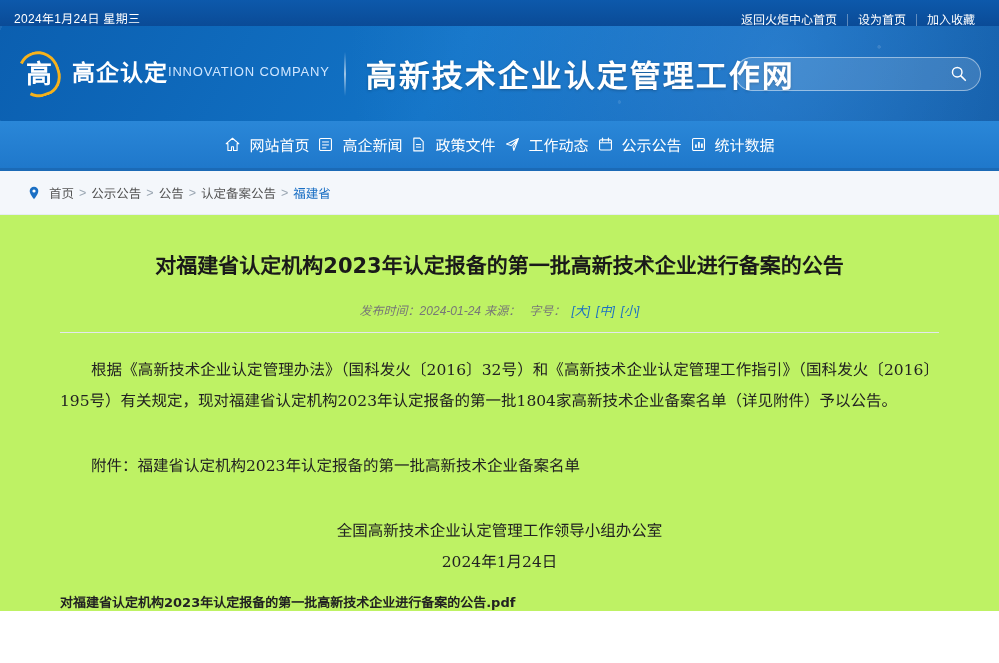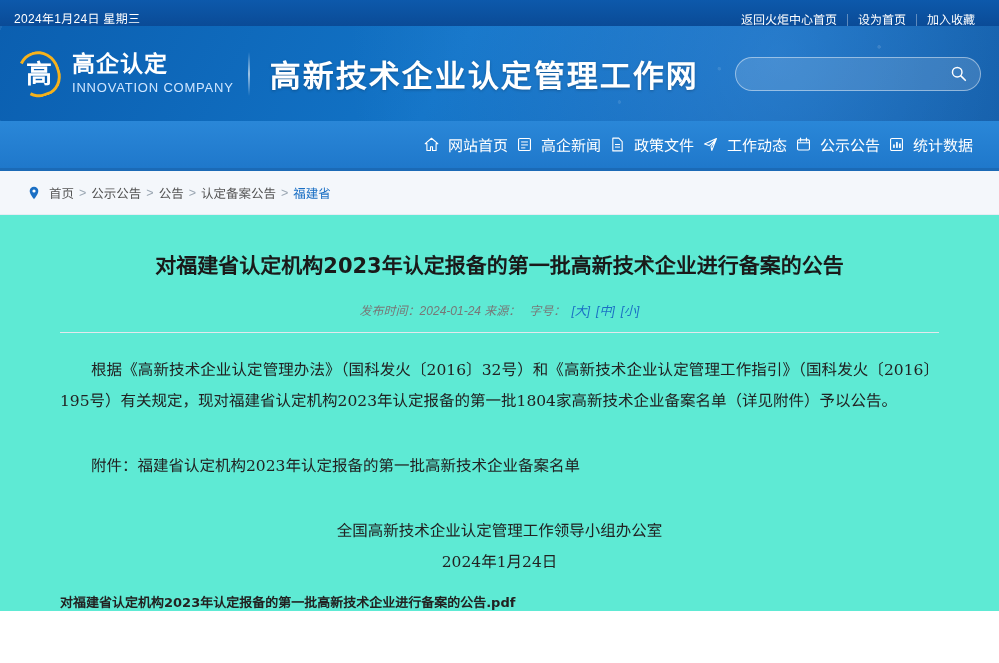--- a/index.html
+++ b/index.html
@@ -73,21 +73,21 @@
     border: 3px solid #f6b21b;
     border-radius: 50% 50% 45% 45%;
     border-left-color: transparent;
     transform: rotate(-18deg);
   }
   .logo-mark .glyph {
     font-size: 26px; font-weight: bold; color: #ffffff;
     position: relative; z-index: 2; line-height: 1;
     font-family: "DejaVu Sans", sans-serif;
   }
-  .logo-text { display: flex; flex-direction: column; justify-content: center; }
+  .logo-text { display: flex; flex-direction: row; justify-content: center; }
   .logo-text .cn {
     font-size: 23px; font-weight: bold; color: #ffffff; letter-spacing: 1px;
     line-height: 1.1;
   }
   .logo-text .en {
     font-size: 13px; color: #cfe6ff; letter-spacing: .8px; margin-top: 3px;
   }
   .banner-divider {
     width: 2px; height: 44px; margin: 0 20px 0 14px;
     background: linear-gradient(180deg, rgba(255,255,255,0), rgba(255,255,255,.6), rgba(255,255,255,0));
@@ -117,21 +117,21 @@
   .search-btn {
     width: 20px; height: 20px; border: none; background: transparent;
     cursor: pointer; display: flex; align-items: center; justify-content: center;
   }
 
   
   .nav {
     height: 50px;
     background: linear-gradient(180deg,#2a87d8 0%, #1f78cb 100%);
     display: flex; align-items: center;
-    justify-content: flex-end;
+    justify-content: center;
     padding: 0 22px;
     border-bottom: 3px solid #1b6ab6;
   }
   .nav-item {
     display: flex; align-items: center; gap: 8px;
     color: #ffffff; font-size: 15px; text-decoration: none;
     padding: 6px 4px; cursor: pointer;
   }
   .nav-item svg { display: block; }
 
@@ -144,21 +144,21 @@
     border-bottom: 1px solid #e6ecf3;
   }
   .crumb { display: flex; align-items: center; font-size: 12.5px; color: #555; gap: 5px; }
   .crumb a { color: #555; text-decoration: none; }
   .crumb .sep { color: #9aa6b2; }
   .crumb .current { color: #1a6fc4; }
   .pin-icon { margin-right: 4px; display: flex; align-items: center; }
 
   
   .content {
-    background: #5eead4;
+    background: #bef264;
     padding: 30px 60px 0 60px;
   }
   .art-title {
     text-align: center;
     font-size: 21px;
     font-weight: bold;
     color: #1a1a1a;
     line-height: 1.5;
     padding: 6px 0 18px 0;
     font-family: "DejaVu Sans", "Liberation Sans", sans-serif;

